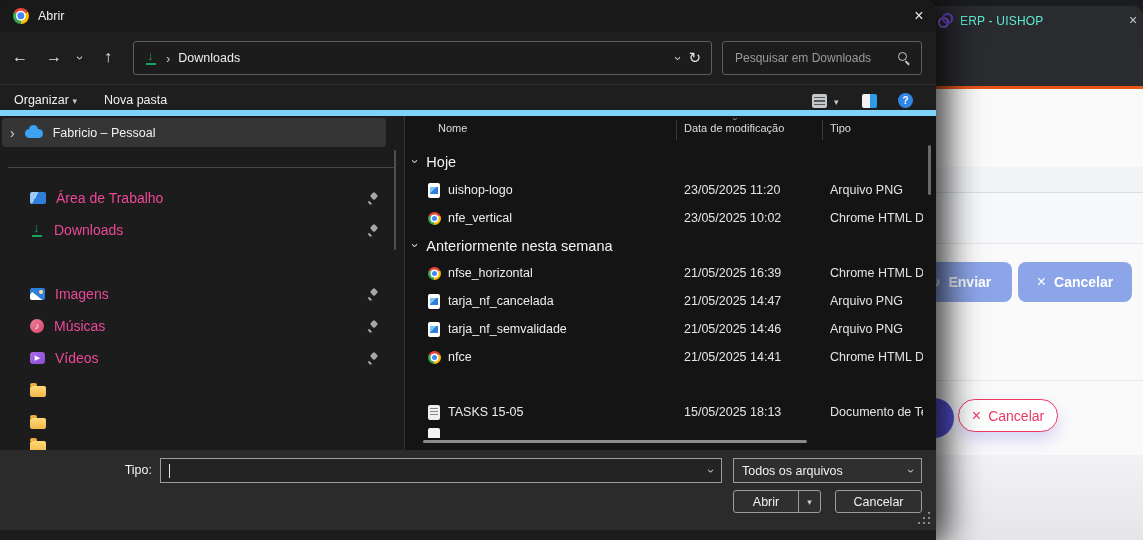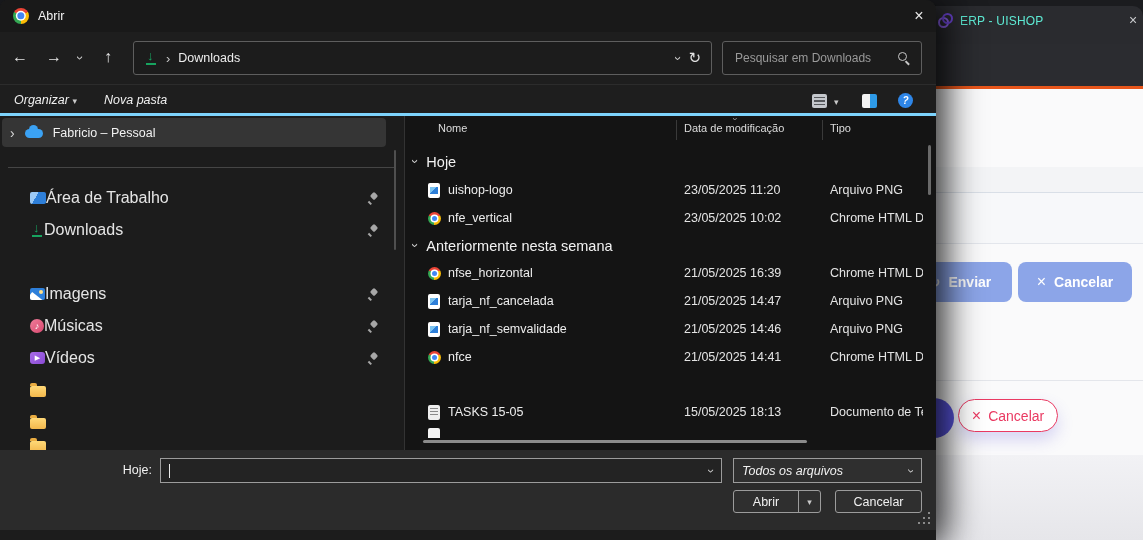--- a/index.html
+++ b/index.html
@@ -62,21 +62,21 @@
   .refresh-icon{color:#E0E0E0;font-size:15px;}
   .refresh-icon::before{content:"\21BB";}
   .searchbox{position:absolute;left:722px;top:41px;width:200px;height:34px;border:1px solid #5E5E5E;border-radius:3px;
              display:flex;align-items:center;padding:0 10px;background:#1C1C1C;}
   .searchbox input{flex:1;background:transparent;border:none;outline:none;color:#EDEDED;font-size:12px;min-width:0;}
   .searchbox input::placeholder{color:#9A9A9A;}
   .mag-icon{position:relative;width:13px;height:13px;}
   .mag-icon::before{content:"";position:absolute;left:0;top:0;width:7px;height:7px;border:1.5px solid #C8C8C8;border-radius:50%;}
   .mag-icon::after{content:"";position:absolute;right:1px;bottom:1px;width:5px;height:1.5px;background:#C8C8C8;transform:rotate(45deg);}
 
-  .d-toolbar{position:absolute;left:0;top:84px;right:0;height:32px;border-top:1px solid #2C2C2C;border-bottom:3px solid #7dd3fc;background:#1E1E1E;font-style:italic;}
+  .d-toolbar{position:absolute;left:0;top:84px;right:0;height:32px;border-top:1px solid #2C2C2C;border-bottom:6px solid #7dd3fc;background:#1E1E1E;}
   .tb-text{position:absolute;top:8px;font-size:12.5px;color:#F0F0F0;}
   .tri-down{color:#C9C9C9;font-size:9px;}
   .tri-down::before{content:"\25BE";}
   .viewlist-icon{position:absolute;left:812px;top:9px;width:15px;height:14px;background:#C4C7CC;border-radius:2px;}
   .viewlist-icon::after{content:"";position:absolute;left:2px;right:2px;top:2.5px;bottom:2.5px;
                         background:repeating-linear-gradient(#55575B 0 1.5px,transparent 1.5px 3.5px);}
   .view-tri{position:absolute;left:834px;top:12px;}
   .pane-icon{position:absolute;left:862px;top:9px;width:15px;height:14px;border-radius:2px;
              background:linear-gradient(to right,#F2F2F2 0 55%,#2E9BE8 55%);}
   .help-icon{position:absolute;left:898px;top:8px;width:15px;height:15px;border-radius:50%;background:#2E86E8;
@@ -85,22 +85,22 @@
 
   .d-body{position:absolute;left:0;top:116px;width:936px;height:334px;overflow:hidden;background:#181818;}
   .sidebar{position:absolute;left:0;top:0;width:404px;height:334px;background:#1C1C1C;}
   .root-row{position:absolute;left:2px;top:2px;width:384px;height:29px;background:#353535;border-radius:4px;
             display:flex;align-items:center;padding:8px 8px;gap:10px;color:#F2F2F2;font-size:12.5px;}
   .root-chev{color:#D8D8D8;font-size:14px;}
   .onedrive-icon{width:18px;height:9px;background:#3BA2F4;border-radius:8px;position:relative;margin-top:2px;}
   .onedrive-icon::before{content:"";position:absolute;left:4px;top:-4px;width:9px;height:9px;border-radius:50%;background:#3BA2F4;}
   .side-sep{position:absolute;left:8px;top:51px;width:387px;height:1px;background:#454545;}
   .side-scroll{position:absolute;left:394px;top:34px;width:2px;height:100px;background:#4F4F4F;border-radius:2px;}
-  .side-item{position:absolute;left:0;width:392px;height:32px;display:flex;align-items:center;padding-left:30px;gap:0;
-             color:#e5e5e5;font-size:16px;}
+  .side-item{position:absolute;left:0;width:392px;height:32px;display:flex;align-items:center;padding-left:30px;gap:10px;
+             color:#ec4899;font-size:14px;}
   .side-item .lbl{flex:1;}
   .pin-icon{width:11px;height:11px;position:relative;margin-right:14px;}
   .pin-icon::before{content:"";position:absolute;right:1px;top:0;width:6px;height:6px;background:#A7A7A7;border-radius:1.5px;transform:rotate(45deg);}
   .pin-icon::after{content:"";position:absolute;left:1px;bottom:0;width:4px;height:1.5px;background:#A7A7A7;transform:rotate(45deg);}
   .desktop-icon{width:16px;height:12px;border-radius:2px;background:linear-gradient(120deg,#9CC9F5 0 38%,#2E7FD9 38%);}
   .documents-icon{width:12px;height:14px;background:linear-gradient(#A8C6EE,#6E9AD6);border-radius:2px;position:relative;}
   .documents-icon::after{content:"";position:absolute;left:2px;top:3px;width:8px;height:7px;
                          background:repeating-linear-gradient(rgba(255,255,255,.85) 0 1px,transparent 1px 3px);}
   .pictures-icon{width:15px;height:12px;background:#2E7FD9;border-radius:2px;position:relative;overflow:hidden;}
   .pictures-icon::before{content:"";position:absolute;right:2px;top:2px;width:4px;height:4px;border-radius:50%;background:#FFE08A;}
@@ -140,21 +140,21 @@
   .vscroll{position:absolute;left:523px;top:29px;width:3px;height:50px;background:#6A6A6A;border-radius:2px;}
 
   .d-footer{position:absolute;left:0;top:450px;width:936px;height:80px;background:#2B2B2B;}
   .nome-label{position:absolute;left:90px;top:13px;width:62px;text-align:right;color:#F2F2F2;font-size:12.5px;}
   .name-combo{position:absolute;left:160px;top:8px;width:562px;height:25px;border:1px solid #9C9C9C;background:#232323;
               display:flex;align-items:center;padding:0 8px;}
   .name-combo input{flex:1;background:transparent;border:none;outline:none;color:#F0F0F0;font-size:12.5px;min-width:0;}
   .caret{width:1px;height:14px;background:#E8E8E8;margin-right:2px;}
   .combo-chev{color:#C8C8C8;font-size:12px;}
   .type-select{position:absolute;left:733px;top:8px;width:189px;height:25px;border:1px solid #9C9C9C;background:#2F2F2F;
-               display:flex;align-items:center;padding:0 8px;color:#F0F0F0;font-size:12.5px;font-style:italic;}
+               display:flex;align-items:center;padding:0 8px;color:#F0F0F0;font-size:12.5px;}
   .type-select .lbl{flex:1;}
   .fbtn{position:absolute;top:40px;height:23px;border:1px solid #9C9C9C;border-radius:3px;background:#2F2F2F;
         color:#F0F0F0;font-size:12.5px;display:flex;align-items:center;justify-content:center;}
   .open-btn{left:733px;width:88px;padding:0;}
   .open-btn .main{flex:1;text-align:center;}
   .open-btn .split{width:22px;height:100%;border-left:1px solid #9C9C9C;display:flex;align-items:center;justify-content:center;}
   .cancel-btn{left:835px;width:87px;}
   .grip{position:absolute;left:918px;top:62px;width:14px;height:14px;}
   .grip::before{content:"";position:absolute;left:0;top:0;width:2px;height:2px;background:#8A8A8A;
                 box-shadow:10px 0 0 #8A8A8A,10px -5px 0 #8A8A8A,10px -10px 0 #8A8A8A,5px 0 0 #8A8A8A,5px -5px 0 #8A8A8A;
@@ -347,21 +347,21 @@
           <span class="ftype">Documento de Te</span>
         </div>
         <span class="partial-file"></span>
 
         <div class="hscroll"></div>
         <div class="vscroll"></div>
       </div>
     </div>
 
     <div class="d-footer">
-      <span class="nome-label">Hoje:</span>
+      <span class="nome-label">Tipo:</span>
       <div class="name-combo">
         <span class="caret"></span>
         <input value="" style="">
         <span class="combo-chev chev-down"></span>
       </div>
       <div class="type-select">
         <span class="lbl">Todos os arquivos</span>
         <span class="combo-chev chev-down"></span>
       </div>
       <div class="fbtn open-btn">

